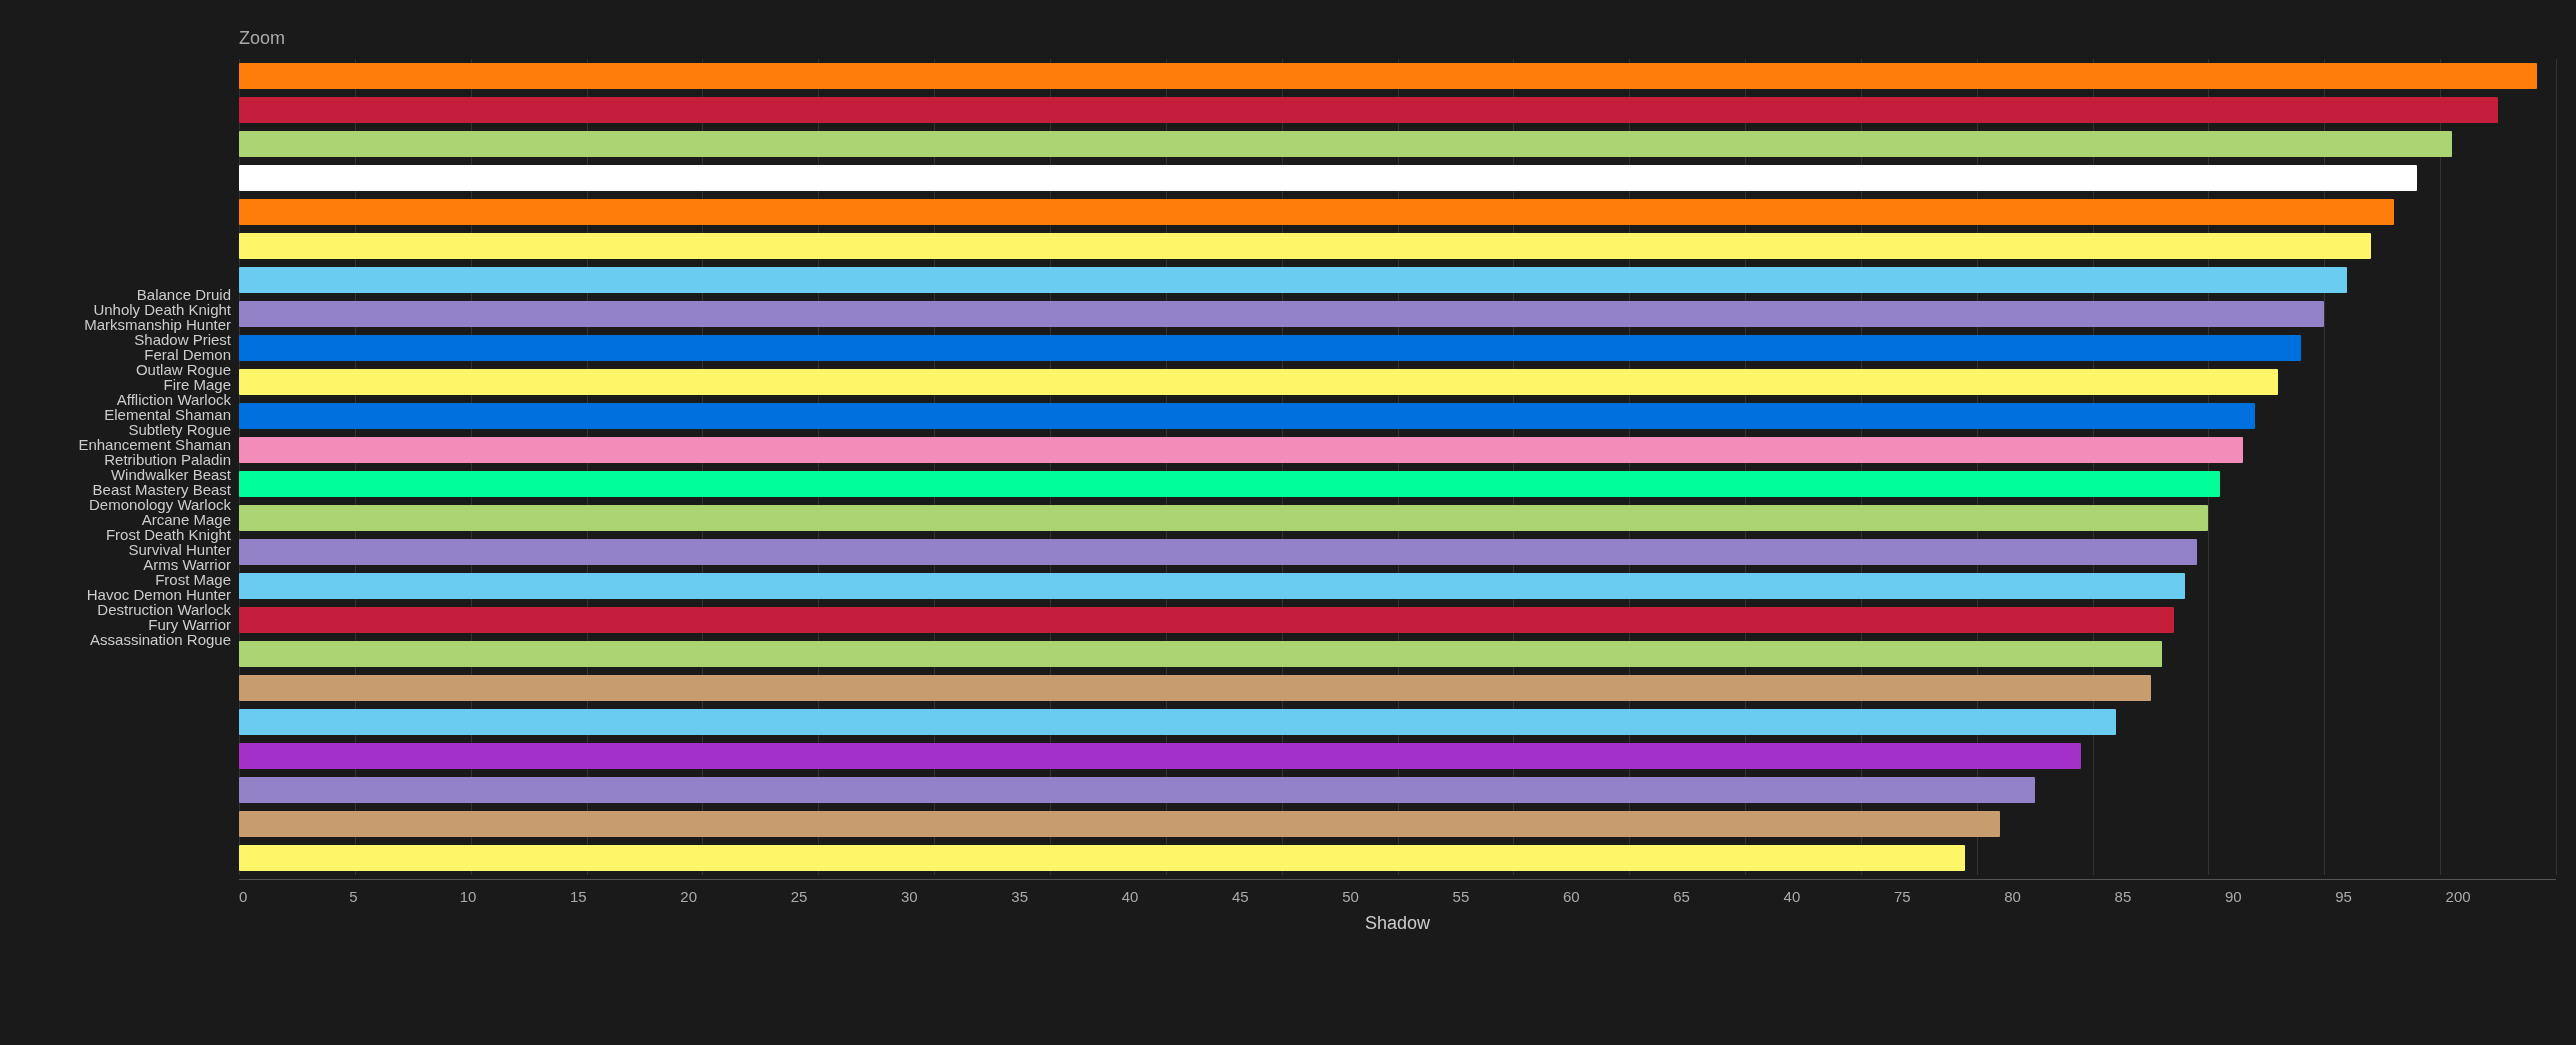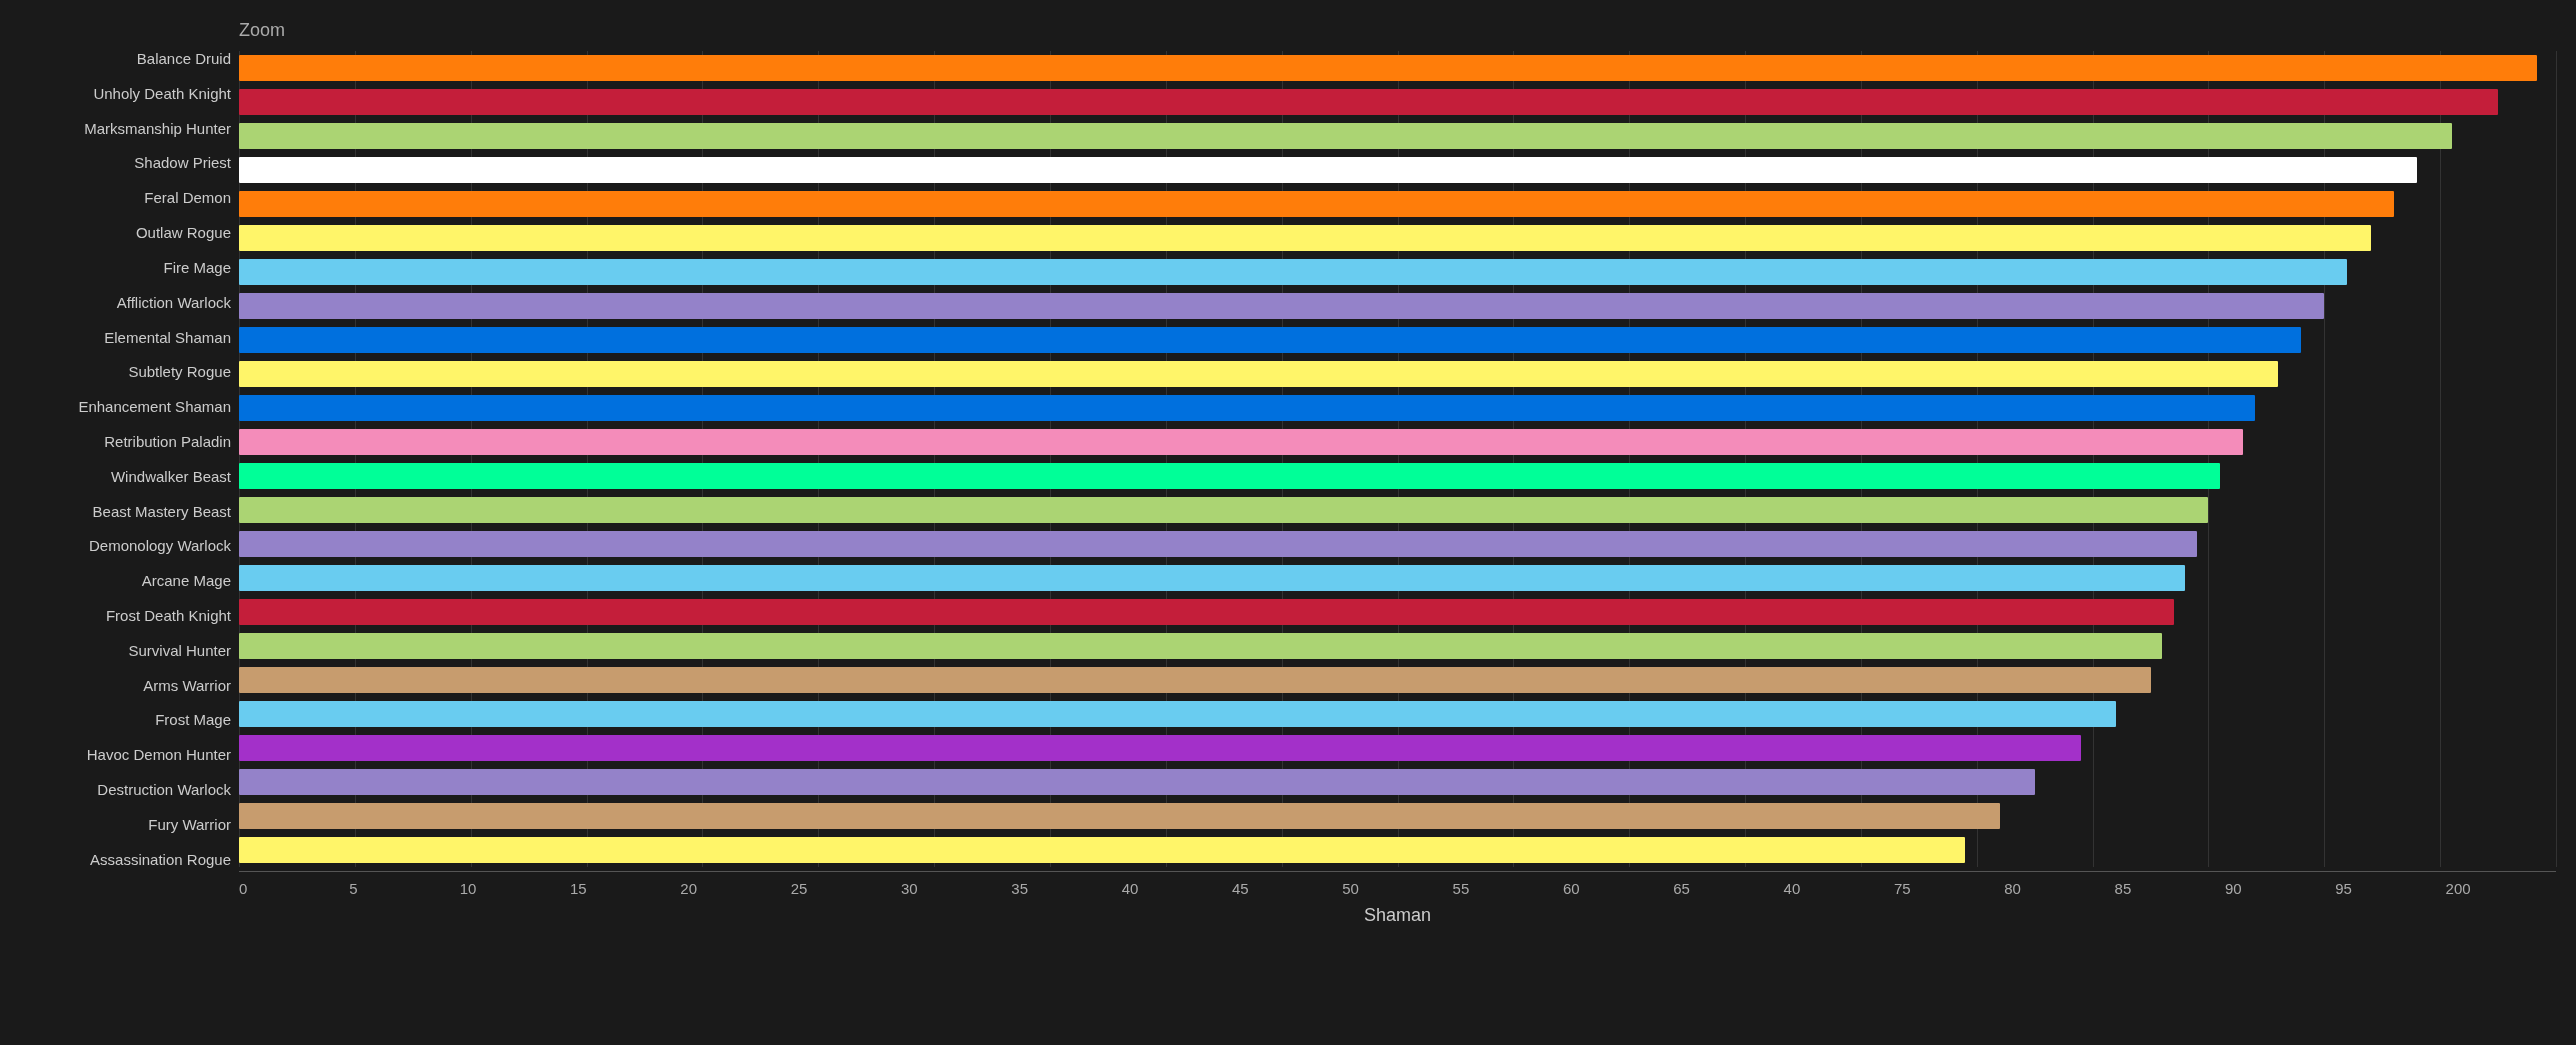--- a/index.html
+++ b/index.html
@@ -10,38 +10,38 @@
       font-size: 12px;
       width: 2576px;
       height: 1046px;
       overflow: hidden;
     }
     .chart-container {
       width: 2576px;
       height: 801px;
       display: flex;
       flex-direction: column;
-      padding: 20px 20px 60px 20px;
+      padding: 28px 20px 60px 20px;
     }
     .zoom-label {
       color: #aaa;
       font-size: 18px;
       margin-bottom: 10px;
       margin-left: 219px;
     }
     .chart-body {
       display: flex;
       flex: 1;
       position: relative;
     }
     .y-labels {
       width: 219px;
       display: flex;
       flex-direction: column;
-      justify-content: space-between;
+      justify-content: center;
       padding-right: 8px;
       flex-shrink: 0;
     }
     .y-label {
       text-align: right;
       font-size: 15px;
       color: #ccc;
       line-height: 1;
       white-space: nowrap;
     }
@@ -242,15 +242,15 @@
       <div class="x-tick">60</div>
       <div class="x-tick">65</div>
       <div class="x-tick">40</div>
       <div class="x-tick">75</div>
       <div class="x-tick">80</div>
       <div class="x-tick">85</div>
       <div class="x-tick">90</div>
       <div class="x-tick">95</div>
       <div class="x-tick">200</div>
     </div>
-  <div class="x-axis-label">Shaman</div>
+  <div class="x-axis-label">Shadow</div>
 </div>
 
 
 </body></html>

